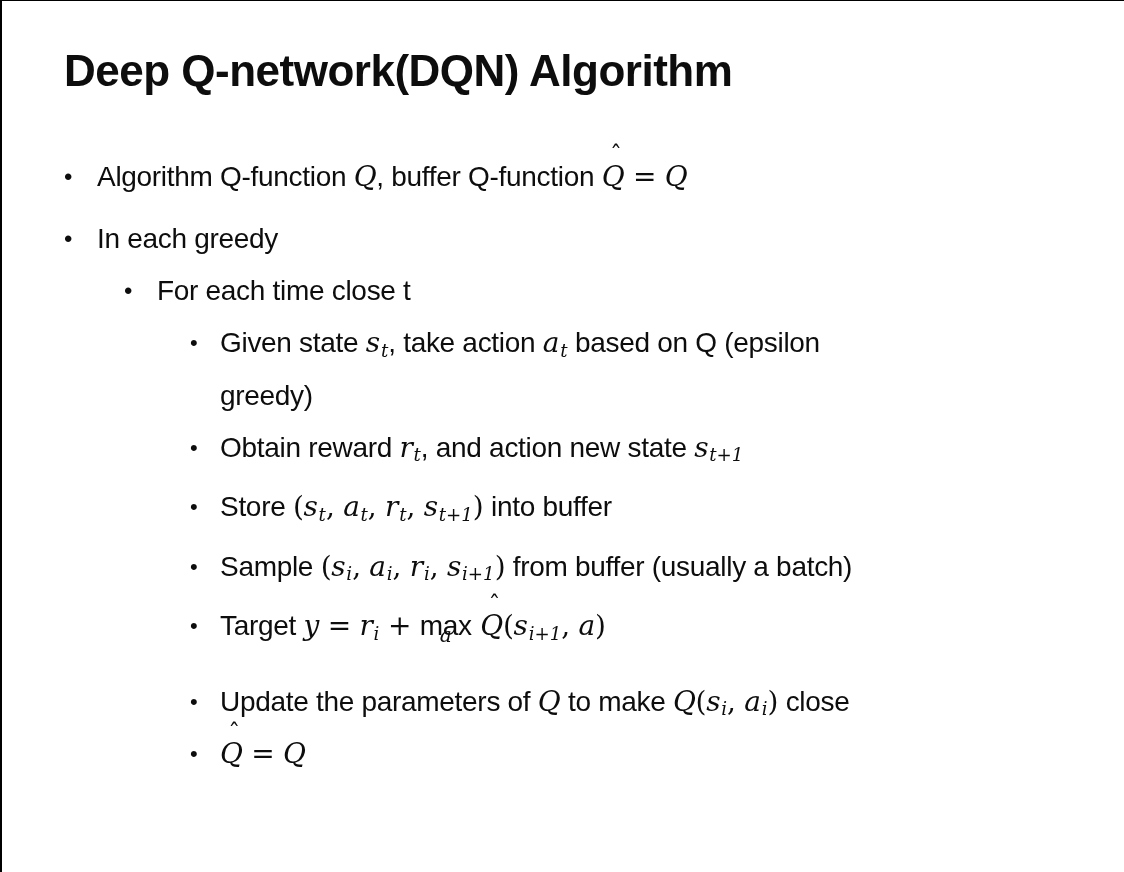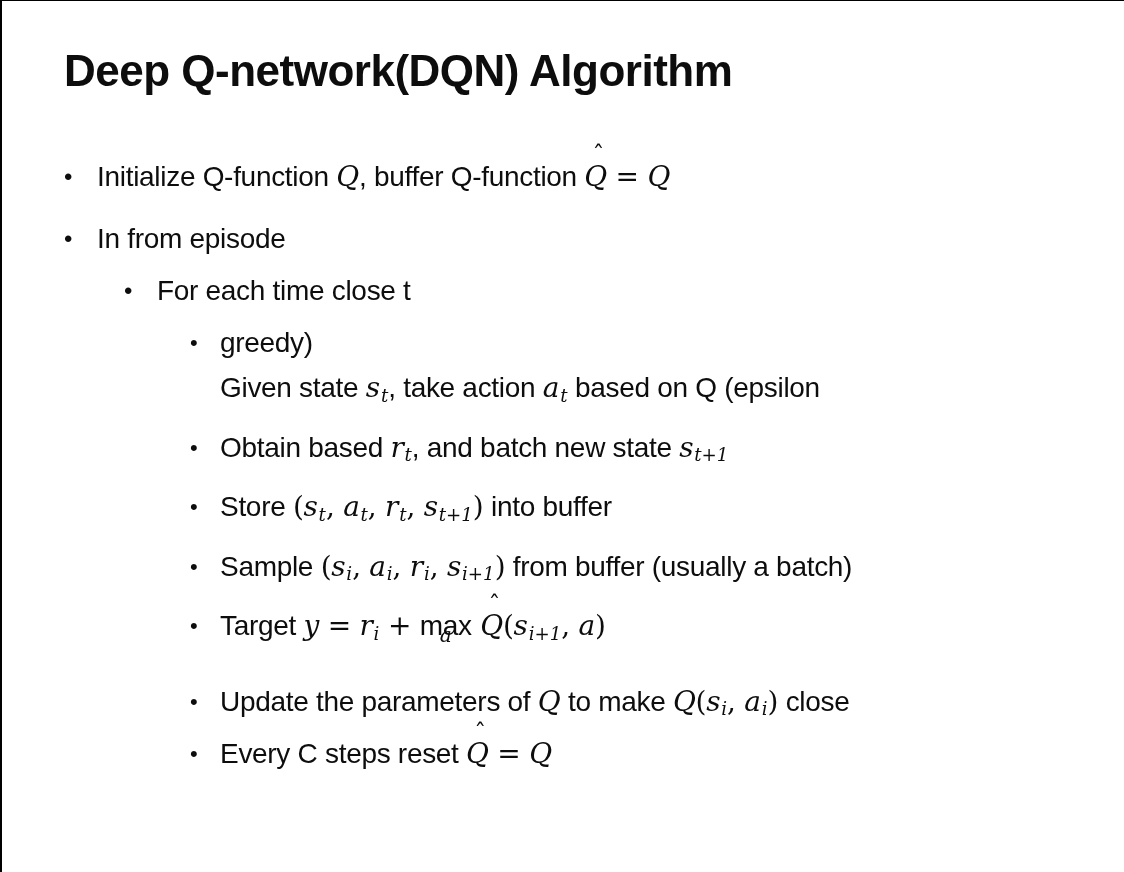--- a/index.html
+++ b/index.html
@@ -66,46 +66,46 @@
 </style>
 </head>
 <body>
 
 <div class="slide">
   <div class="title">Deep Q-network(DQN) Algorithm</div>
   <div class="bullet-list" id="bullet-list">
       <div class="bullet l1">
         <span class="glyph">•</span>
         <span class="btext">
-          <div class="bline"><span class="seg">Initialize Q-function </span><span class="mi">Q</span><span class="seg">, buffer Q-function </span><span class="hatwrap"><span class="hat-mark">ˆ</span><span class="mi">Q</span></span><span class="mr"> = </span><span class="mi">Q</span></div>
+          <div class="bline"><span class="seg">Algorithm Q-function </span><span class="mi">Q</span><span class="seg">, buffer Q-function </span><span class="hatwrap"><span class="hat-mark">ˆ</span><span class="mi">Q</span></span><span class="mr"> = </span><span class="mi">Q</span></div>
         </span>
       </div>
       <div class="bullet l1">
         <span class="glyph">•</span>
         <span class="btext">
-          <div class="bline"><span class="seg">In from episode</span></div>
+          <div class="bline"><span class="seg">In each greedy</span></div>
         </span>
       </div>
       <div class="bullet l2">
         <span class="glyph">•</span>
         <span class="btext">
           <div class="bline"><span class="seg">For each time close t</span></div>
         </span>
       </div>
       <div class="bullet l3">
         <span class="glyph">•</span>
         <span class="btext">
+          <div class="bline"><span class="seg">Given state </span><span class="subwrap"><span class="mi">s</span><span class="msub">t</span></span><span class="seg">, take action </span><span class="subwrap"><span class="mi">a</span><span class="msub">t</span></span><span class="seg"> based on Q (epsilon</span></div>
           <div class="bline"><span class="seg">greedy)</span></div>
-          <div class="bline"><span class="seg">Given state </span><span class="subwrap"><span class="mi">s</span><span class="msub">t</span></span><span class="seg">, take action </span><span class="subwrap"><span class="mi">a</span><span class="msub">t</span></span><span class="seg"> based on Q (epsilon</span></div>
         </span>
       </div>
       <div class="bullet l3">
         <span class="glyph">•</span>
         <span class="btext">
-          <div class="bline"><span class="seg">Obtain based </span><span class="subwrap"><span class="mi">r</span><span class="msub">t</span></span><span class="seg">, and batch new state </span><span class="subwrap"><span class="mi">s</span><span class="msub">t+1</span></span></div>
+          <div class="bline"><span class="seg">Obtain reward </span><span class="subwrap"><span class="mi">r</span><span class="msub">t</span></span><span class="seg">, and action new state </span><span class="subwrap"><span class="mi">s</span><span class="msub">t+1</span></span></div>
         </span>
       </div>
       <div class="bullet l3">
         <span class="glyph">•</span>
         <span class="btext">
           <div class="bline"><span class="seg">Store </span><span class="mr">(</span><span class="subwrap"><span class="mi">s</span><span class="msub">t</span></span><span class="mr">, </span><span class="subwrap"><span class="mi">a</span><span class="msub">t</span></span><span class="mr">, </span><span class="subwrap"><span class="mi">r</span><span class="msub">t</span></span><span class="mr">, </span><span class="subwrap"><span class="mi">s</span><span class="msub">t+1</span></span><span class="mr">)</span><span class="seg"> into buffer</span></div>
         </span>
       </div>
       <div class="bullet l3">
         <span class="glyph">•</span>
@@ -121,17 +121,17 @@
       </div>
       <div class="bullet l3">
         <span class="glyph">•</span>
         <span class="btext">
           <div class="bline"><span class="seg">Update the parameters of </span><span class="mi">Q</span><span class="seg"> to make </span><span class="mi">Q</span><span class="mr">(</span><span class="subwrap"><span class="mi">s</span><span class="msub">i</span></span><span class="mr">, </span><span class="subwrap"><span class="mi">a</span><span class="msub">i</span></span><span class="mr">)</span><span class="seg"> close</span></div>
         </span>
       </div>
       <div class="bullet l3">
         <span class="glyph">•</span>
         <span class="btext">
-          <div class="bline"><span class="seg">Every C steps reset </span><span class="hatwrap"><span class="hat-mark">ˆ</span><span class="mi">Q</span></span><span class="mr"> = </span><span class="mi">Q</span></div>
+          <div class="bline"><span class="hatwrap"><span class="hat-mark">ˆ</span><span class="mi">Q</span></span><span class="mr"> = </span><span class="mi">Q</span></div>
         </span>
       </div>
     </div>
 </div>
 
 </body></html>

